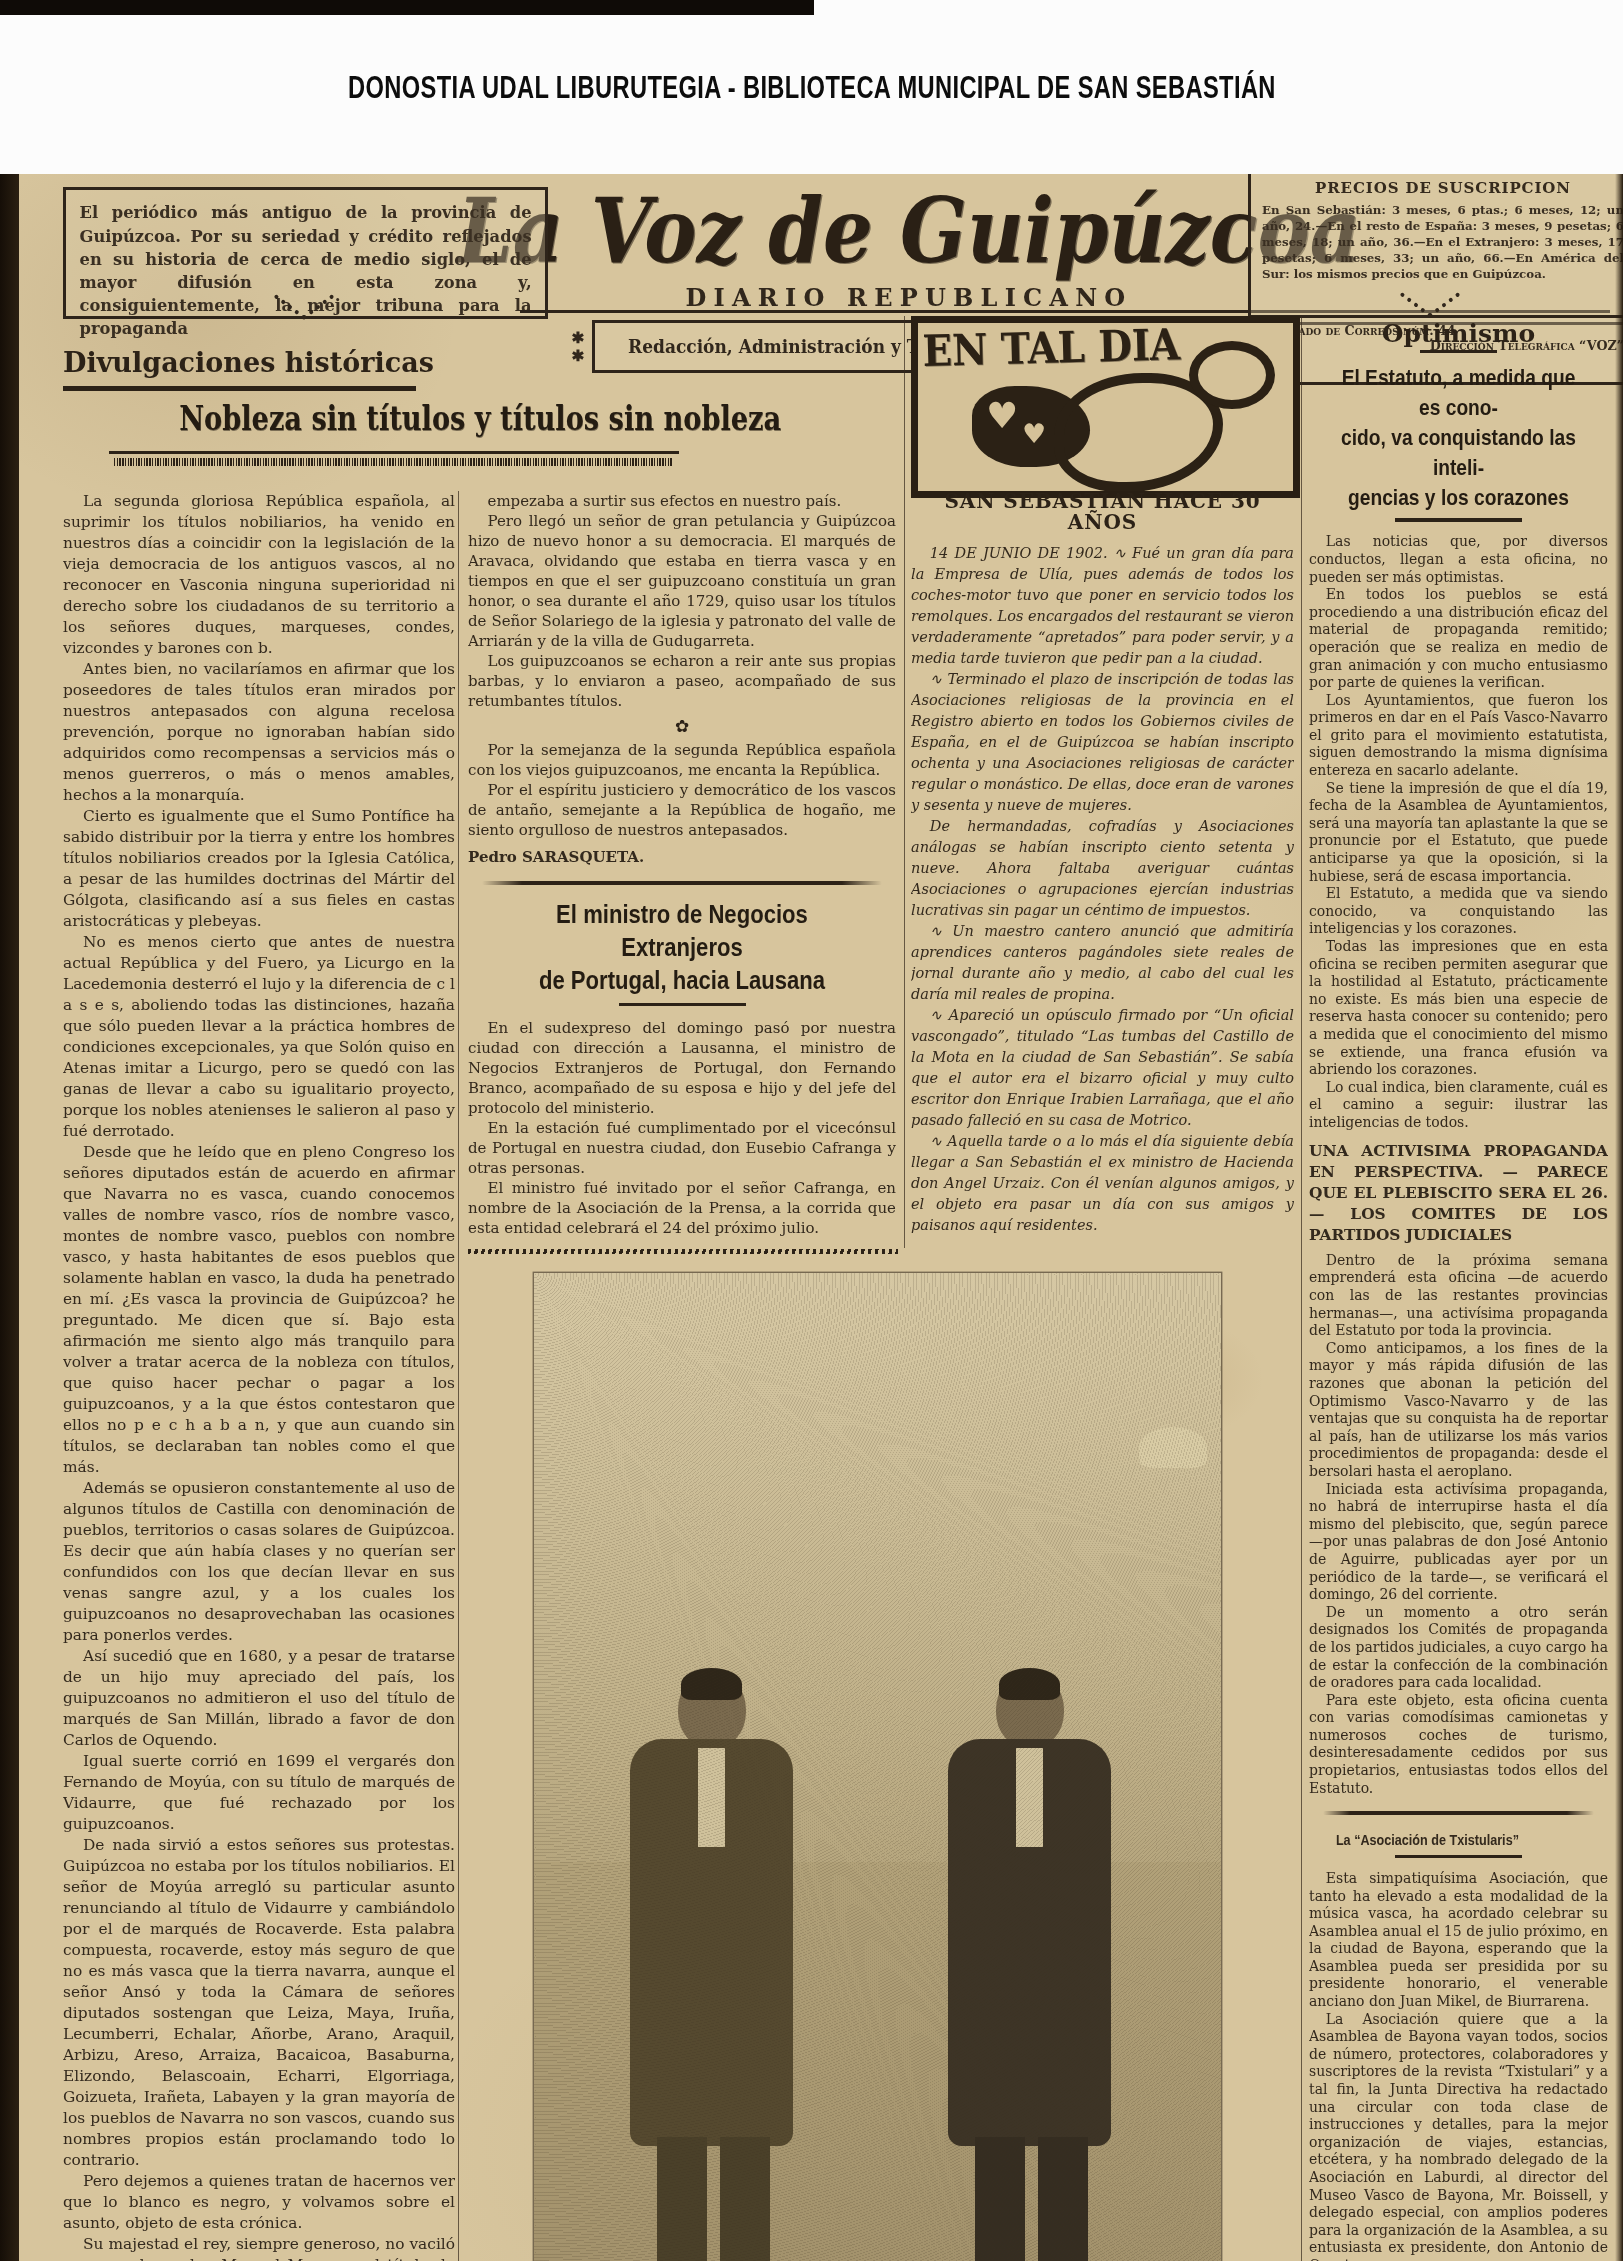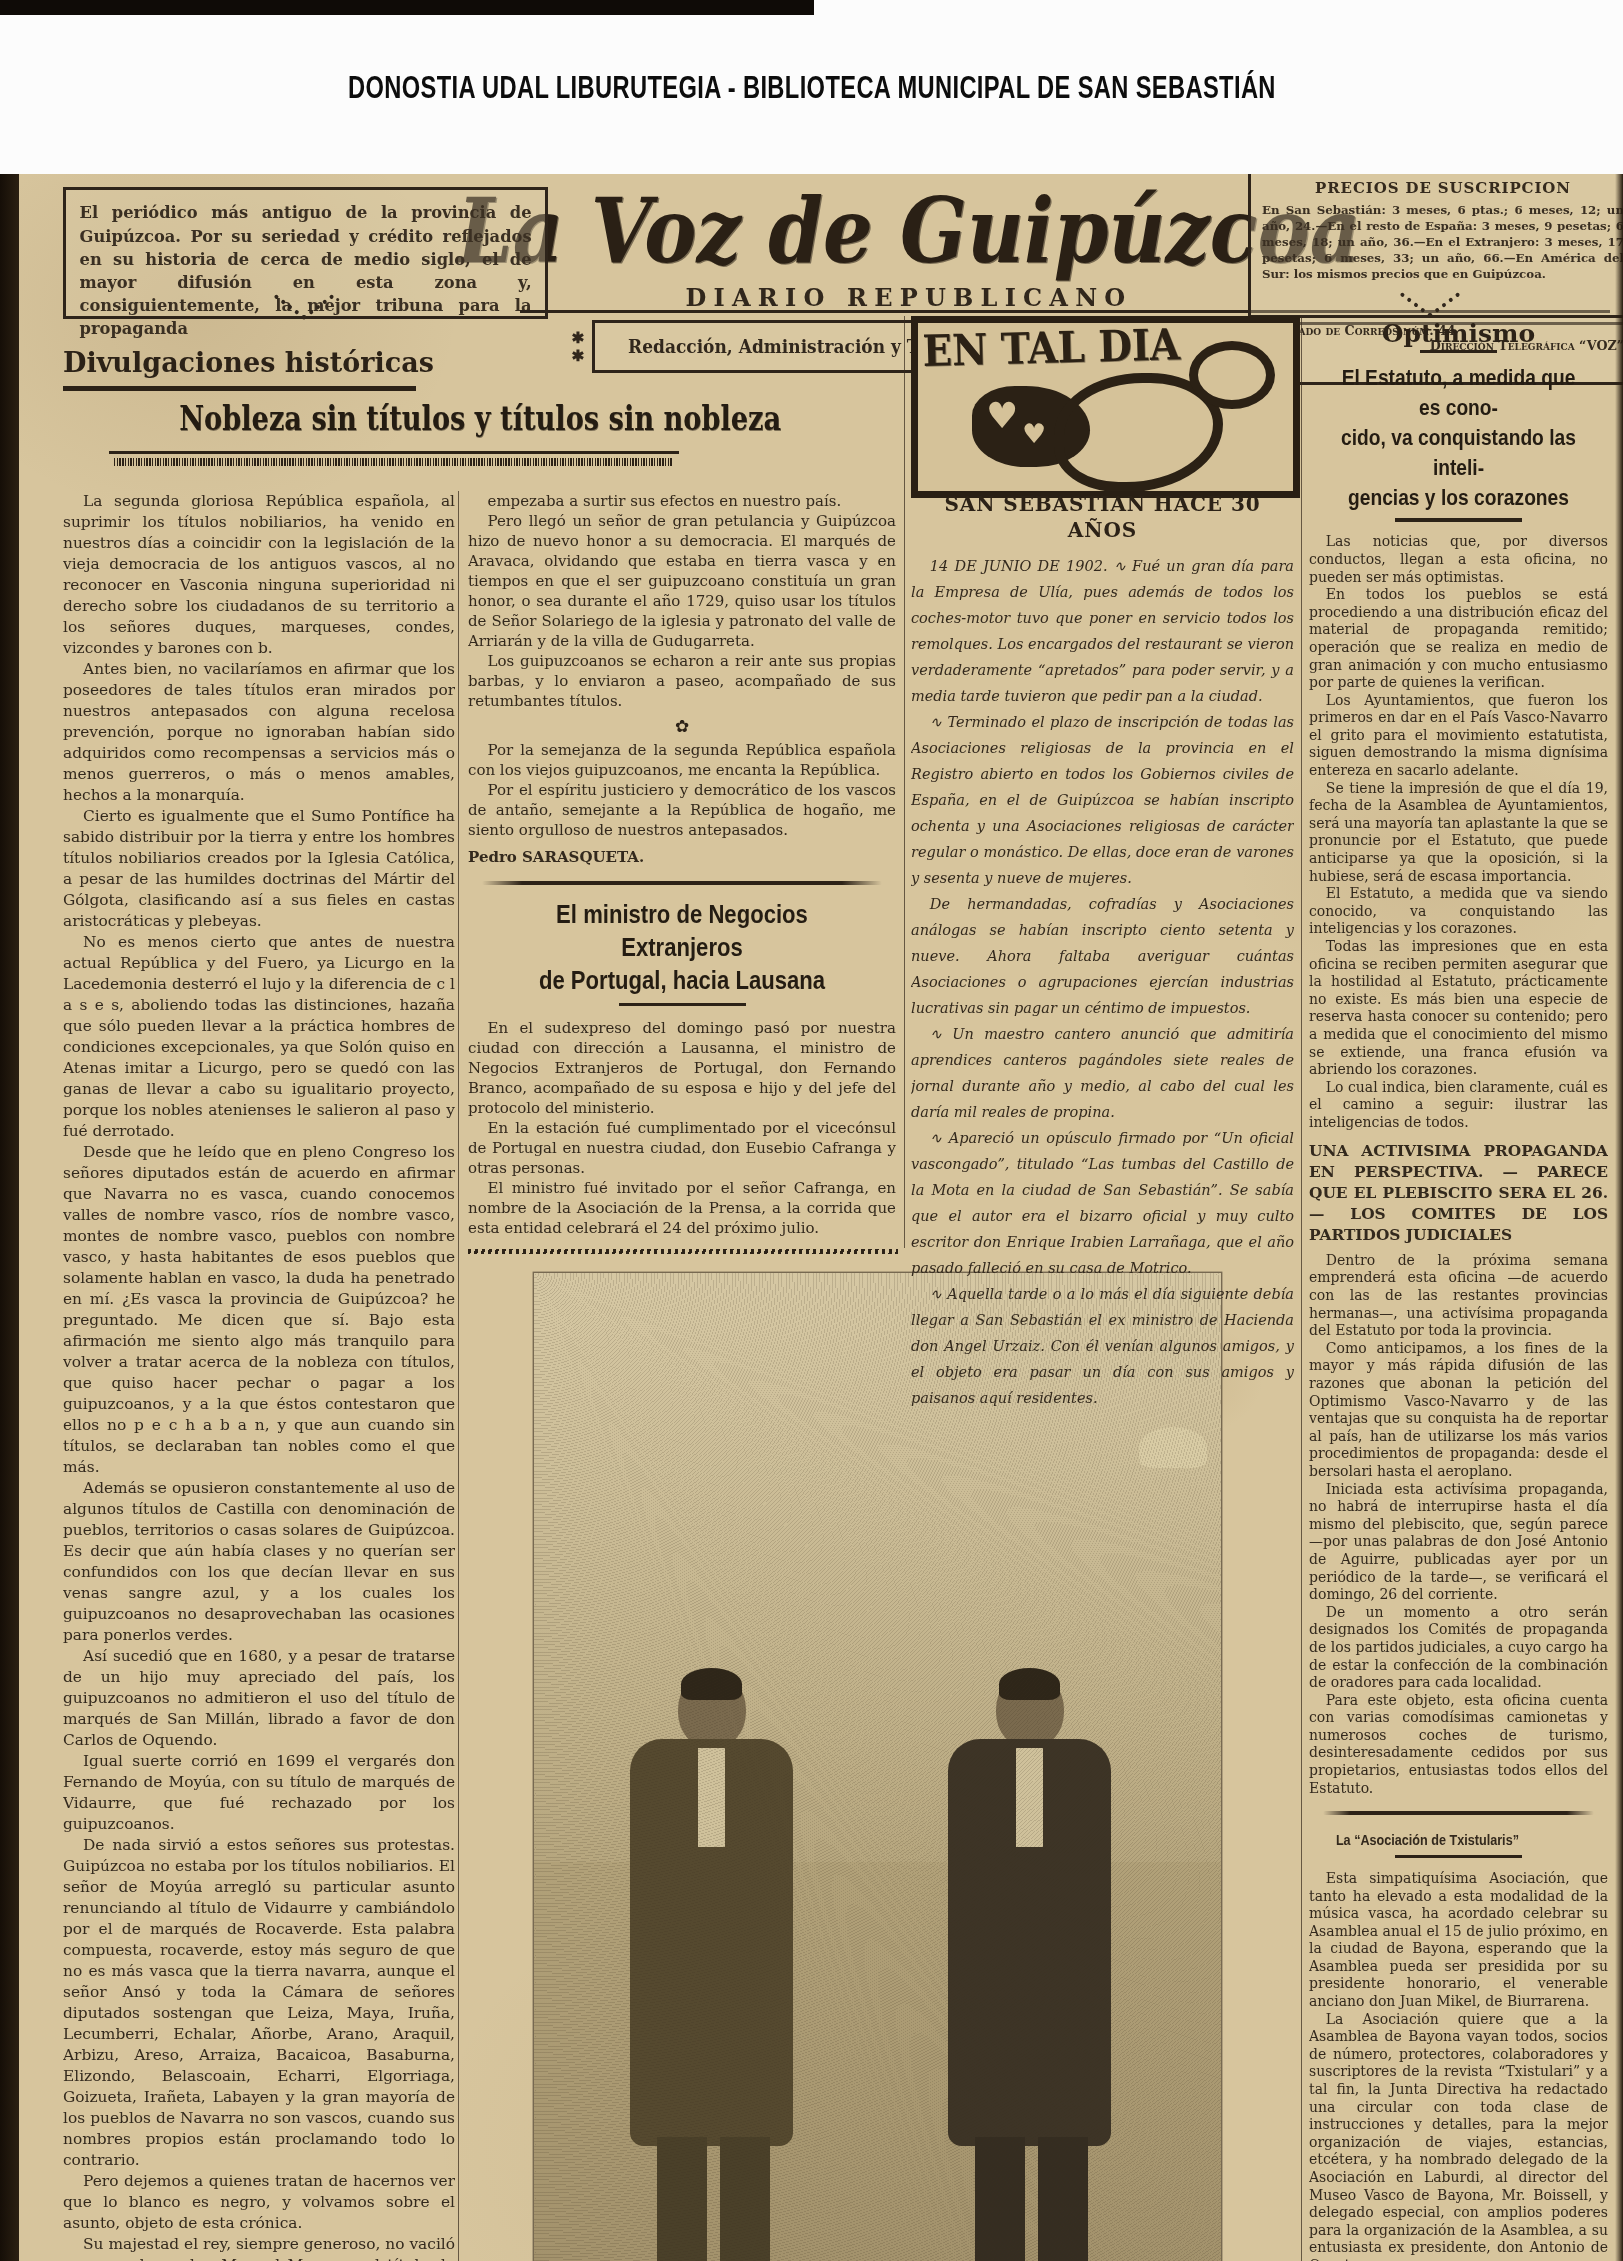--- a/index.html
+++ b/index.html
@@ -89,21 +89,21 @@
              text-shadow:0.9px 0.9px 0 rgba(43,33,21,.5);}
   .etd .blob1{position:absolute;left:136px;top:50px;width:149px;height:99px;border:10px solid #2b2115;
               border-radius:55% 45% 60% 40%;}
   .etd .blob2{position:absolute;left:271px;top:18px;width:68px;height:50px;border:9px solid #2b2115;border-radius:50%;}
   .etd .heart{position:absolute;color:#d5c299;font-size:36px;}
   .etd .hb{position:absolute;left:54px;top:63px;width:118px;height:81px;background:#2b2115;border-radius:40% 60% 50% 50%;}
   .etd .hh1{left:68px;top:72px;}
   .etd .hh2{left:104px;top:95px;font-size:27px;}
   .col3{left:911px;top:317px;width:383px;height:954px;overflow:hidden;}
   .col3 .h30{font-size:20px;font-weight:700;text-align:center;text-indent:0;letter-spacing:0.9px;margin-bottom:10px;color:#2c2217;}
-  .col3 p{font-size:14.5px;line-height:26px;font-style:italic;}
+  .col3 p{font-size:14.5px;line-height:21px;font-style:italic;}
   .col3 p.h30{font-style:normal;}
 
   
   .col4{left:1309px;top:149px;width:299px;height:2144px;overflow:hidden;}
   .col4 .opt{font-size:25px;font-weight:700;text-align:center;text-indent:0;color:#2c2217;}
   .col4 .optrule{width:77px;height:2.7px;background:#2c2217;margin:6.3px auto 10px auto;}
   .col4 .subhead2 p{font-size:22.6px;line-height:30px;}
   .col4 .colp p{font-size:14px;line-height:17.6px;text-align:justify;text-indent:1.2em;}
   .capshead{font-size:14px;line-height:19px;font-weight:700;text-align:justify;text-indent:0 !important;
             margin:9px 0 6.3px 0 !important;color:#2c2217;}

